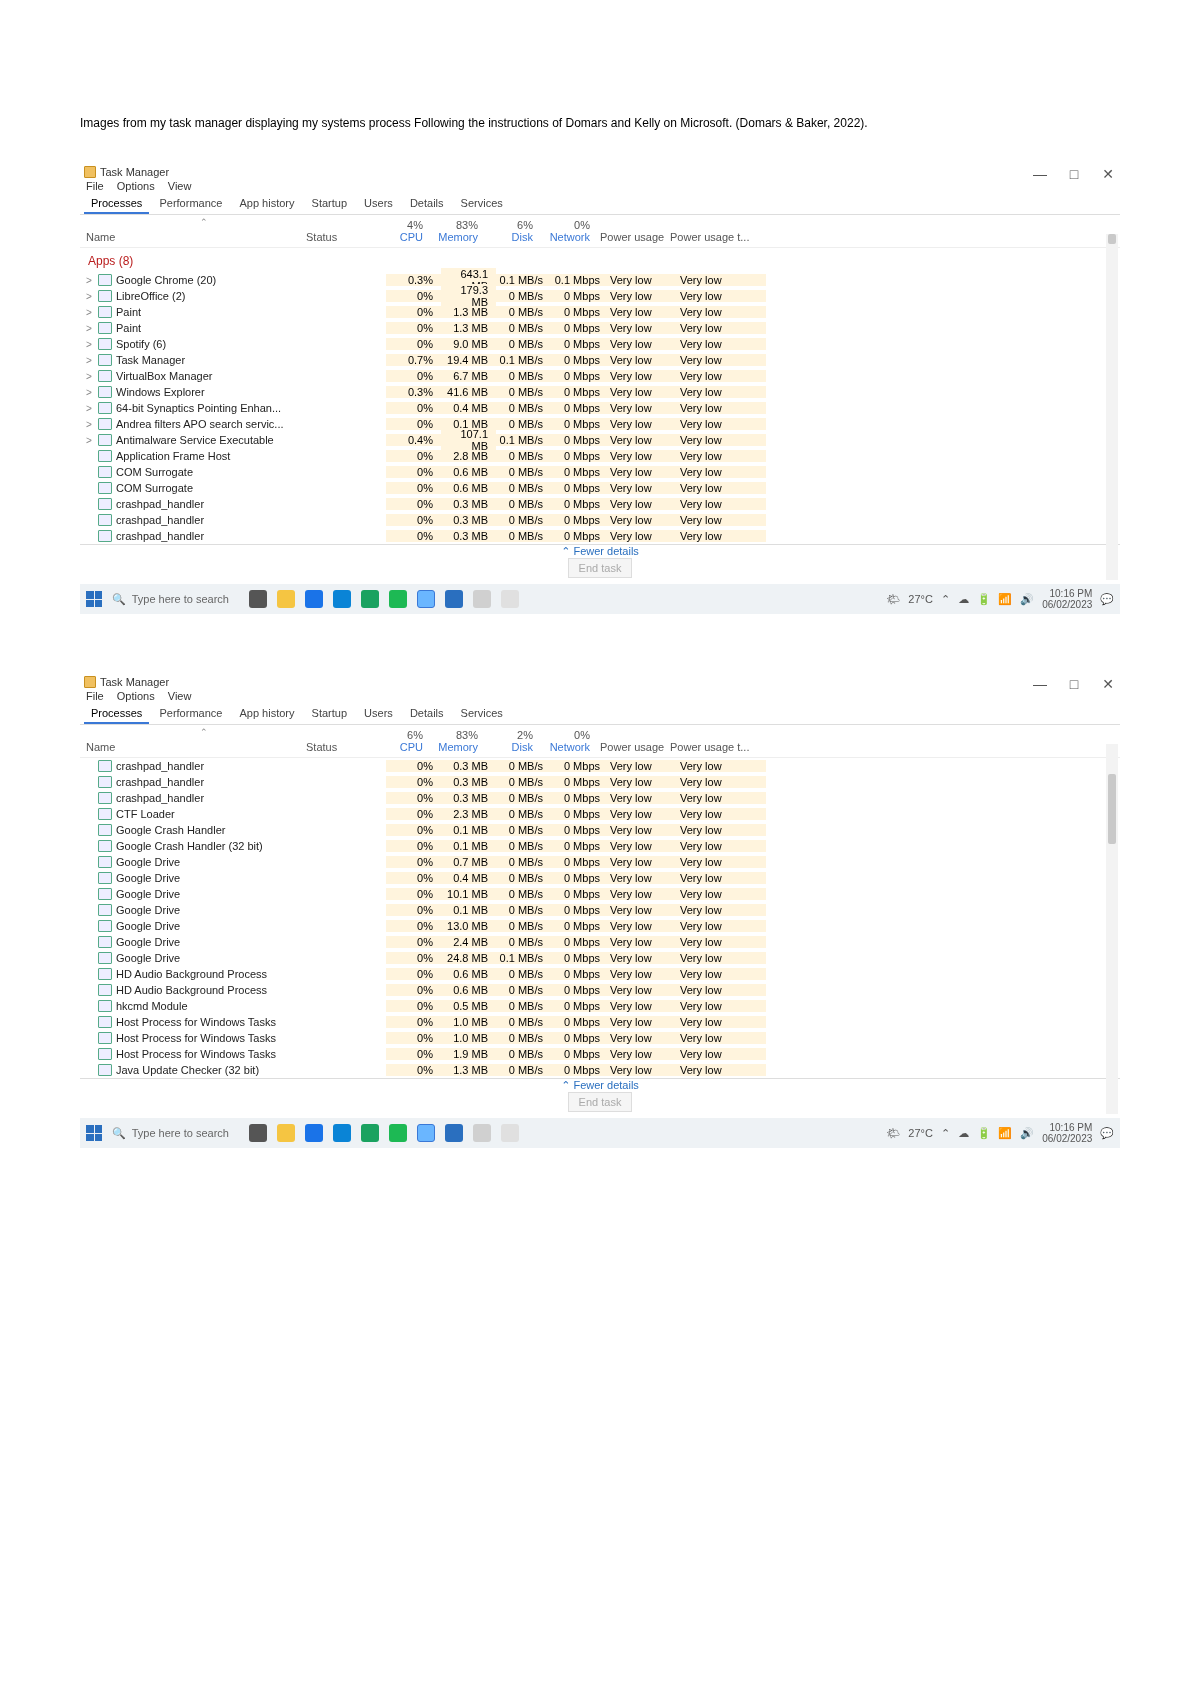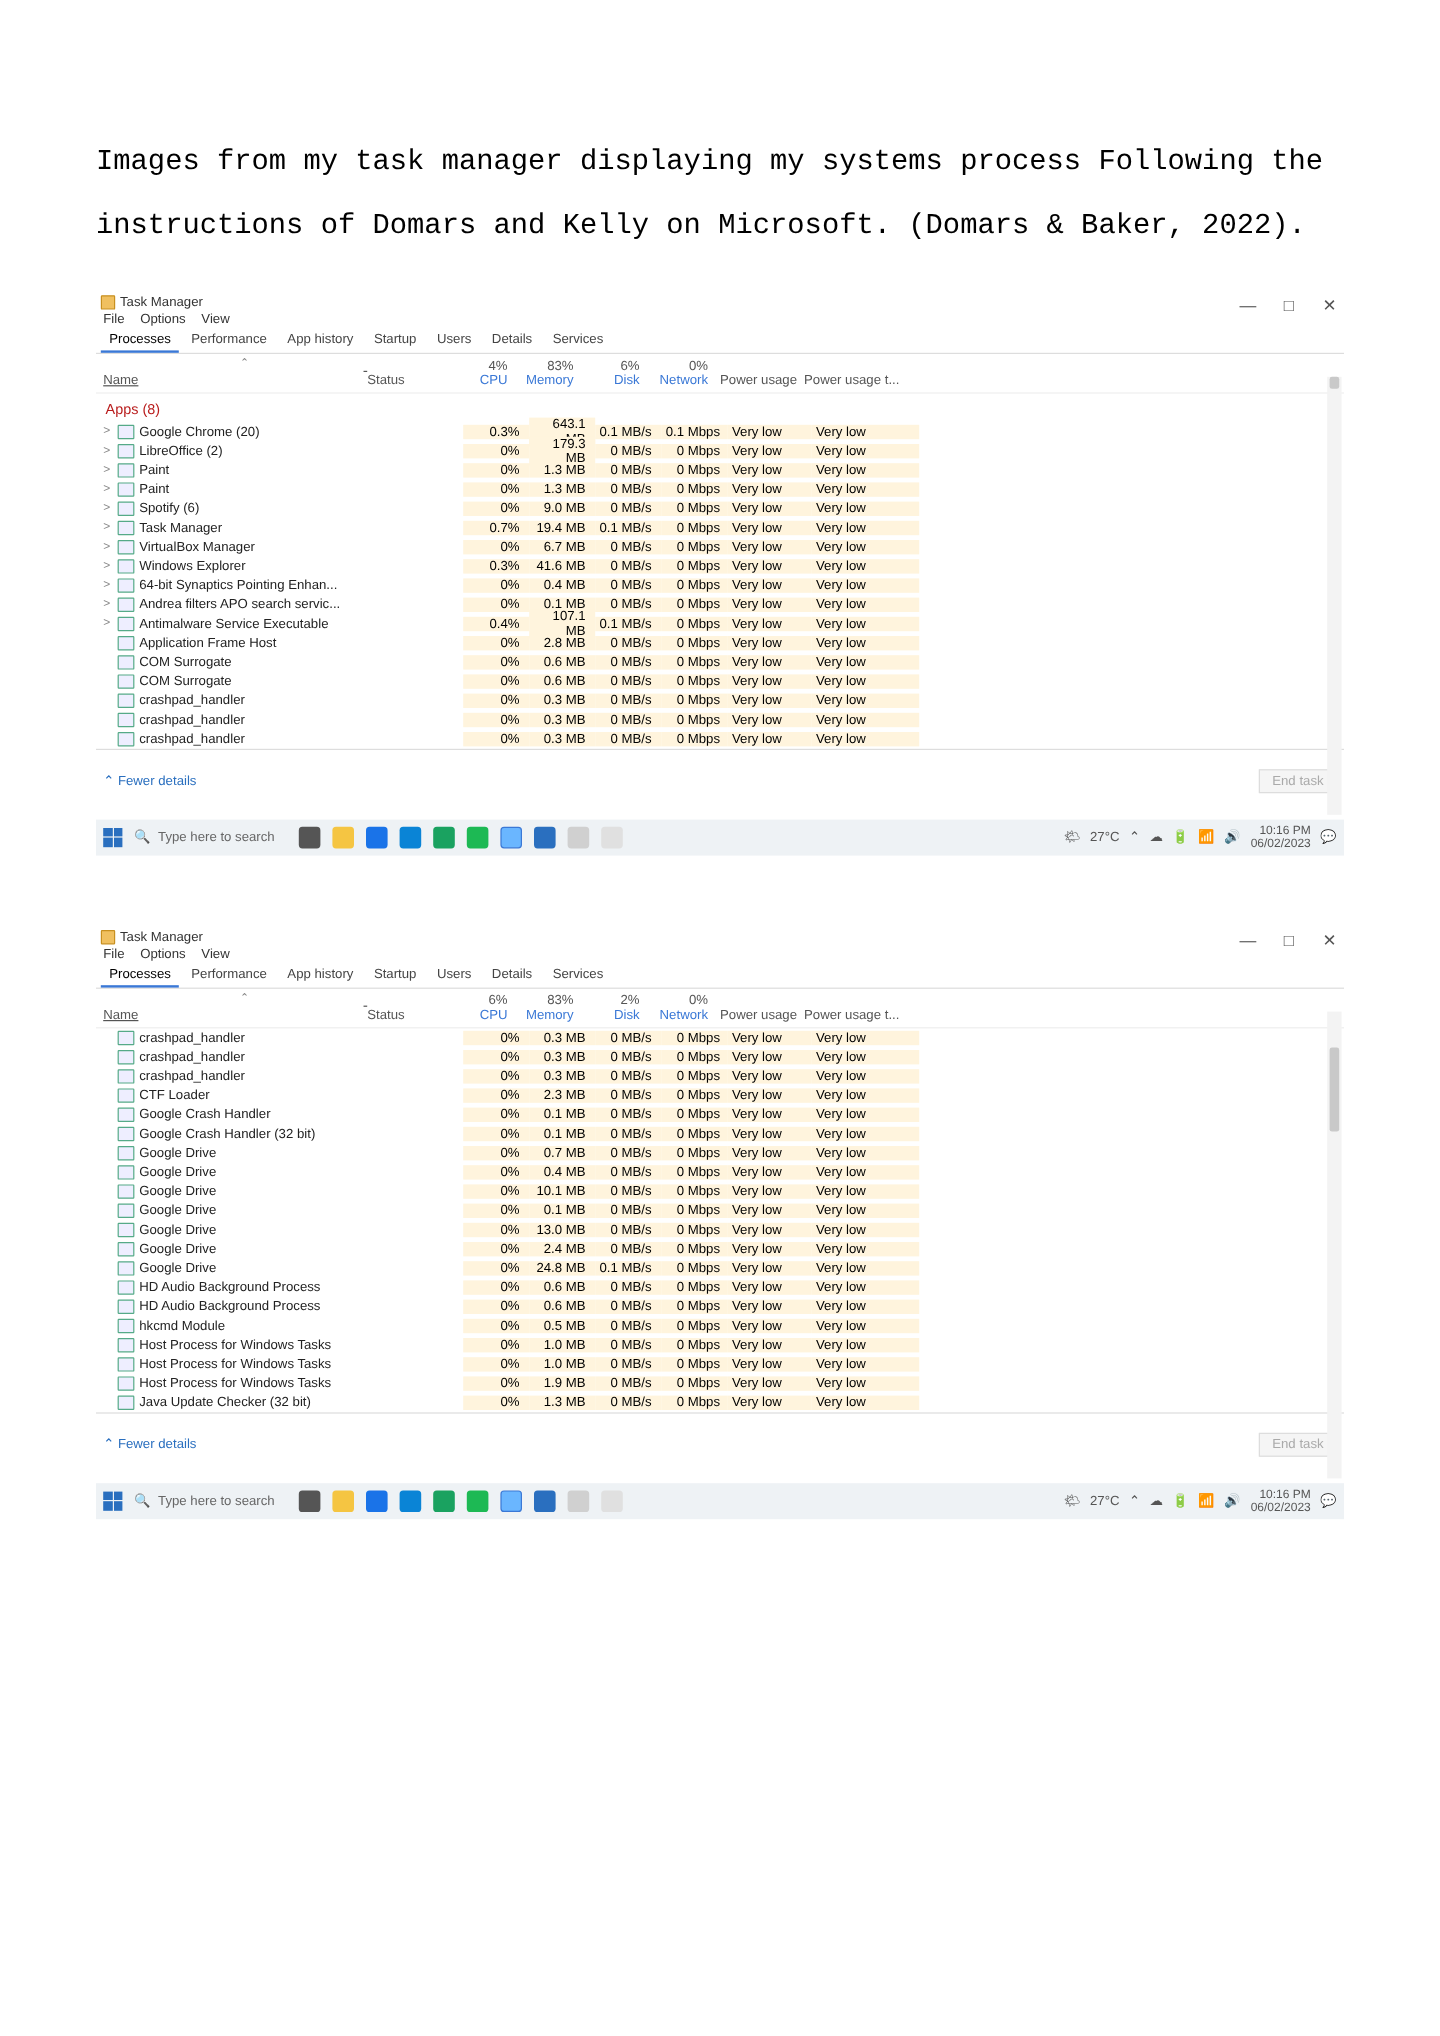--- a/index.html
+++ b/index.html
@@ -1,33 +1,33 @@
 <!DOCTYPE html>
 <html><head>
 <meta charset="utf-8">
 <style>
   * { box-sizing: border-box; margin: 0; padding: 0; }
   body { background: #fff; font-family: "Segoe UI", Arial, sans-serif; width: 1200px; }
   .page { padding: 110px 80px 60px 80px; }
   h1 { font-family: "Times New Roman", serif; font-size: 24px; font-weight: bold; margin-bottom: 28px; }
-  .bodytext { font-family: Liberation Mono, monospace; font-size: 24px; line-height: 2.2; margin-bottom: 28px; }
+  .bodytext { font-family: Liberation Sans, sans-serif; font-size: 12px; line-height: 2.2; margin-bottom: 28px; }
 
   .tm-window { border: none; margin-top: 10px; margin-bottom: 60px; position: relative; }
   .tm-titlebar { display: flex; align-items: center; font-size: 11px; padding: 2px 4px; color: #333; }
   .tm-titlebar .tm-icon { width: 12px; height: 12px; margin-right: 4px; background: #f0c060; border: 1px solid #c89020; border-radius: 1px; }
   .winctrl { position: absolute; right: 4px; top: 2px; display: flex; gap: 18px; font-size: 14px; color: #555; }
   .winctrl span { display:inline-block; width:16px; text-align:center; }
   .tm-menubar { font-size: 11px; color: #333; padding: 0 6px 2px 6px; }
   .tm-menubar span { margin-right: 10px; }
   .tm-tabs { font-size: 11px; border-bottom: 1px solid #ddd; padding: 0 4px; }
   .tm-tabs span { display:inline-block; padding: 3px 7px; color: #444; }
   .tm-tabs span.active { border-bottom: 2px solid #3a78d6; color:#000; }
 
   .tm-head { display:flex; font-size: 11px; color:#555; border-bottom:1px solid #eee; padding:4px 0 4px 6px; }
-  .col-name { width: 220px; text-decoration: underline; }
+  .col-name { width: 220px; }
   .col-status { width: 70px; }
   .col-num { width: 55px; text-align:right; padding-right:8px; }
   .col-disk { width: 55px; text-align:right; padding-right:8px; }
   .col-net { width: 55px; text-align:right; padding-right:6px; }
   .col-pu { width: 70px; padding-left:4px; }
   .col-put { width: 90px; padding-left:4px; }
   .tm-head .hdr-top { display:block; text-align:right; }
   .tm-head .hdr-bot { display:block; text-align:right; color:#3a78d6; }
   .sort-caret { font-size:9px; color:#888; position:absolute; left:120px; top:2px;}
   .tm-head-rel { position:relative; }
@@ -39,21 +39,21 @@
   .row .exp { width:12px; color:#888; font-size:10px; }
   .row .picon { width:14px; height:12px; margin-right:4px; display:inline-block; border:1px solid #5a8; border-radius:1px; background:#eef; }
   .row .pname { width: 200px; white-space:nowrap; overflow:hidden; text-overflow:ellipsis; color:#222; }
   .row .cpu { width:55px; text-align:right; padding-right:8px; background:#fff4dd; }
   .row .mem { width:55px; text-align:right; padding-right:8px; background:#fff4dd; }
   .row .disk{ width:55px; text-align:right; padding-right:8px; background:#fff4dd; }
   .row .net { width:55px; text-align:right; padding-right:6px; background:#fff4dd; }
   .row .pu  { width:70px; padding-left:4px; background:#fff4dd; }
   .row .put { width:90px; padding-left:4px; background:#fff4dd; }
 
-  .tm-footer { display:flex; justify-content:space-between; align-items:center; border-top:1px solid #ddd; padding:16px 6px; font-size:11px; }
+  .tm-footer { display:flex; justify-content:flex-start; align-items:center; border-top:1px solid #ddd; padding:0 6px; font-size:11px;flex-direction:column; }
   .tm-footer .fewer { color:#2a6fbf; }
   .tm-footer .endtask { background:#f5f5f5; border:1px solid #ddd; padding:3px 10px; color:#aaa; }
 
   .taskbar { height:30px; background:#eef2f5; display:flex; align-items:center; font-size:11px; padding:0 6px; position:relative; margin-top:6px; }
   .taskbar .start { width:16px; height:16px; display:grid; grid-template-columns:1fr 1fr; grid-template-rows:1fr 1fr; gap:1px; margin-right:10px;}
   .taskbar .start span{ background:#2a6fbf; }
   .taskbar .search { display:flex; align-items:center; color:#666; }
   .taskbar .search .mag { margin-right:6px; }
   .taskbar .tb-icons { display:flex; gap:10px; margin-left:20px; }
   .taskbar .tb-icons span { width:18px; height:18px; border-radius:3px; display:inline-block; }

